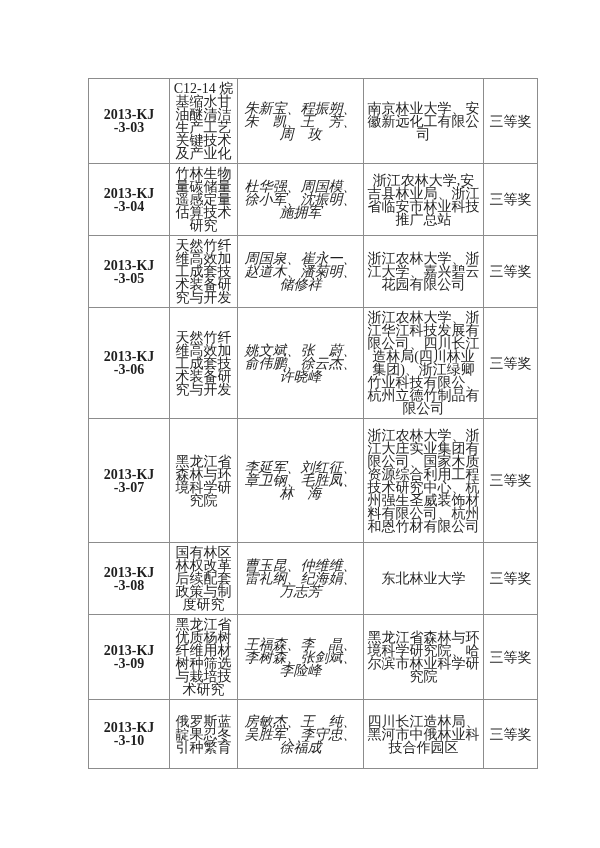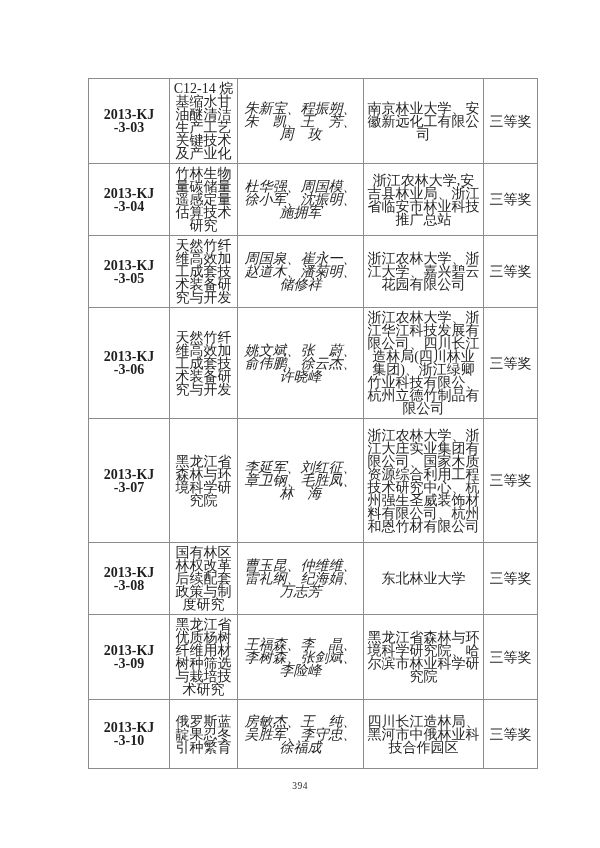--- a/index.html
+++ b/index.html
@@ -136,15 +136,14 @@
 -3-10</td>
         <td class="col-title">俄罗斯蓝靛果忍冬引种繁育</td>
         <td class="col-authors">房敏杰、王　纯、吴胜军、李守忠、徐福成</td>
         <td class="col-orgs">四川长江造林局、黑河市中俄林业科技合作园区</td>
         <td class="col-award">三等奖</td>
       </tr>
 
     </tbody>
   </table>
 
-  <div class="page-number">394</div>
 
 </div>
 
 </body></html>

